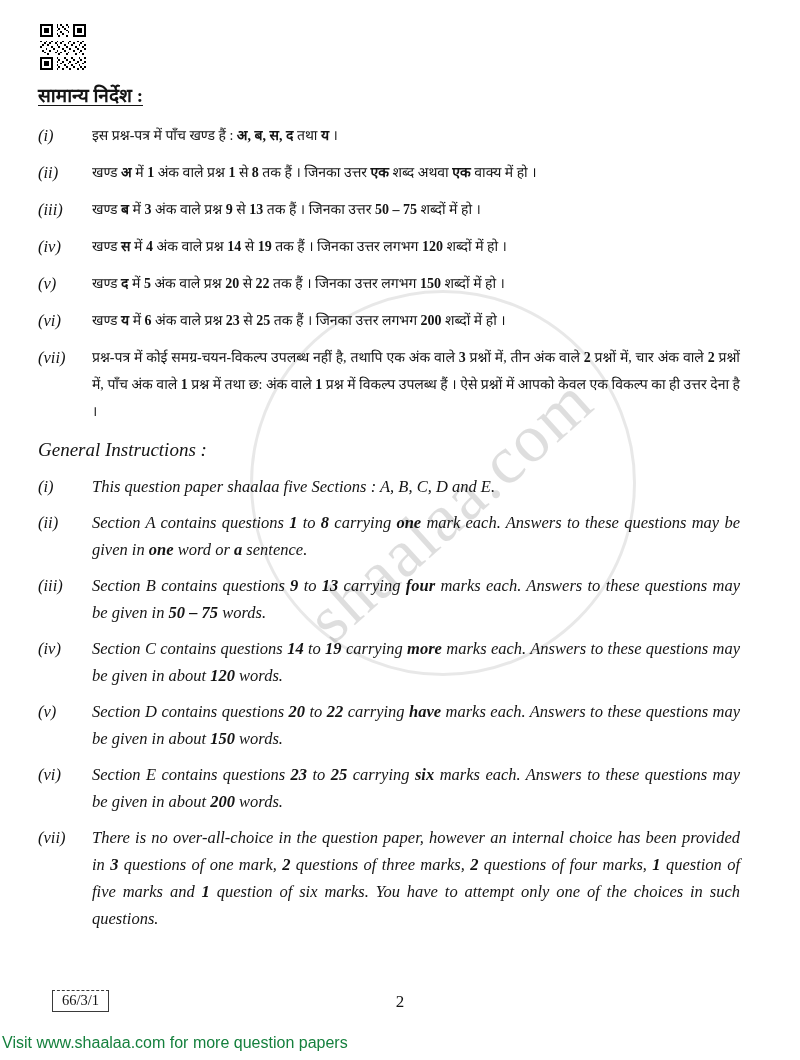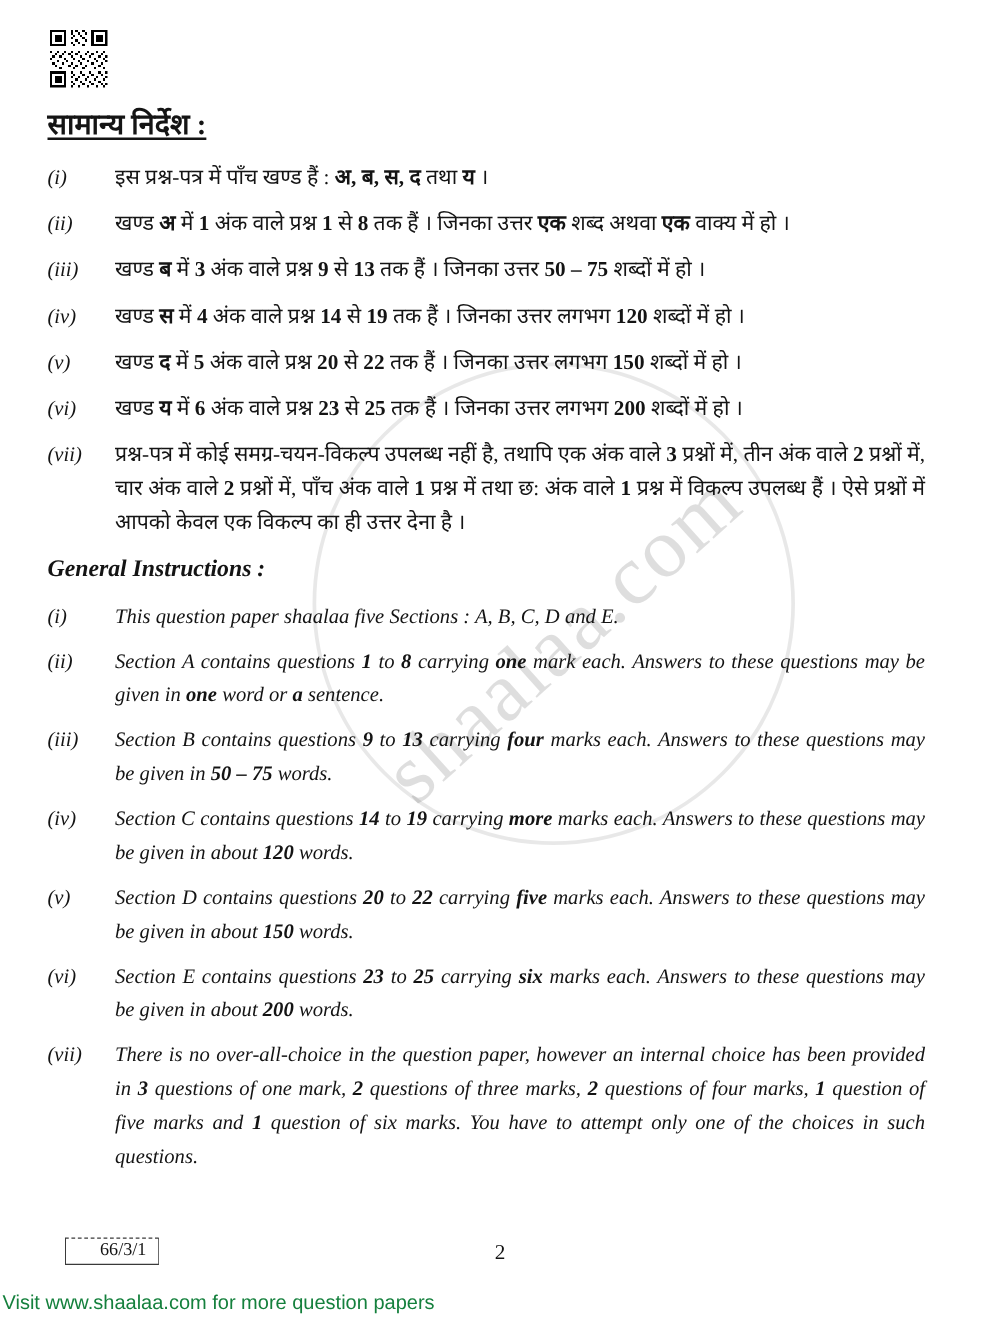--- a/index.html
+++ b/index.html
@@ -14,36 +14,36 @@
   }
   .content {
     position:relative; z-index:1;
     padding:24px 60px 0 38px;
   }
   .qr {
     width:46px; height:46px; display:block;
     margin:0 0 12px 2px;
   }
   .hindi-heading {
-    font-size:23px; font-weight:bold;
+    font-size:19px; font-weight:bold;
     text-decoration:underline; text-underline-offset:3px;
     margin:4px 0 14px 0;
   }
   .english-heading {
-    font-size:19px; font-weight:bold; font-style:italic;
+    font-size:19px; font-weight:normal; font-style:italic;
     margin:14px 0 12px 0;
   }
   .item { display:flex; margin-bottom:10px; }
   .item-label {
     flex:0 0 54px; width:54px;
     font-style:italic; font-size:16.5px; line-height:27px;
   }
   .item-text {
     flex:1; text-align:justify;
-    font-size:17px; line-height:27px;
+    font-size:14px; line-height:27px;
   }
   .english .item { margin-bottom:9px; }
   .english .item-text { font-style:italic; font-size:16.5px; }
   .english .item-text b { font-style:italic; }
 
   
   .watermark { position:absolute; inset:0; z-index:0; pointer-events:none; }
   .wm-circle {
     position:absolute; left:250px; top:290px;
     width:380px; height:380px; border-radius:50%;
@@ -55,21 +55,21 @@
     font-size:68px; letter-spacing:2px;
     color:rgba(0,0,0,0.13);
     transform:rotate(-42deg);
   }
 
   
   .footer-row { position:absolute; left:0; right:0; bottom:44px; height:26px; z-index:1; }
   .code-box {
     position:absolute; left:52px; top:0;
     border:1px solid #3a3a3a; border-top-style:dashed;
-    padding:1px 9px 2px 27px;
+    padding:1px 9px 2px 9px;
     font-size:14.5px;
   }
   .page-num {
     position:absolute; left:0; right:0; top:2px;
     text-align:center; font-size:17px;
   }
   .bottom-note {
     position:absolute; left:2px; bottom:8px; z-index:1;
     font-family:"Liberation Sans", sans-serif;
     font-size:16px; color:#15803d;
@@ -159,21 +159,21 @@
       <div class="item">
         <div class="item-label">(iii)</div>
         <div class="item-text">Section B contains questions <b>9</b> to <b>13</b> carrying <b>four</b> marks each. Answers to these questions may be given in <b>50 – 75</b> words.</div>
       </div>
       <div class="item">
         <div class="item-label">(iv)</div>
         <div class="item-text">Section C contains questions <b>14</b> to <b>19</b> carrying <b>more</b> marks each. Answers to these questions may be given in about <b>120</b> words.</div>
       </div>
       <div class="item">
         <div class="item-label">(v)</div>
-        <div class="item-text">Section D contains questions <b>20</b> to <b>22</b> carrying <b>five</b> marks each. Answers to these questions may be given in about <b>150</b> words.</div>
+        <div class="item-text">Section D contains questions <b>20</b> to <b>22</b> carrying <b>have</b> marks each. Answers to these questions may be given in about <b>150</b> words.</div>
       </div>
       <div class="item">
         <div class="item-label">(vi)</div>
         <div class="item-text">Section E contains questions <b>23</b> to <b>25</b> carrying <b>six</b> marks each. Answers to these questions may be given in about <b>200</b> words.</div>
       </div>
       <div class="item">
         <div class="item-label">(vii)</div>
         <div class="item-text">There is no over-all-choice in the question paper, however an internal choice has been provided in <b>3</b> questions of one mark, <b>2</b> questions of three marks, <b>2</b> questions of four marks, <b>1</b> question of five marks and <b>1</b> question of six marks. You have to attempt only one of the choices in such questions.</div>
       </div>
     </div>

